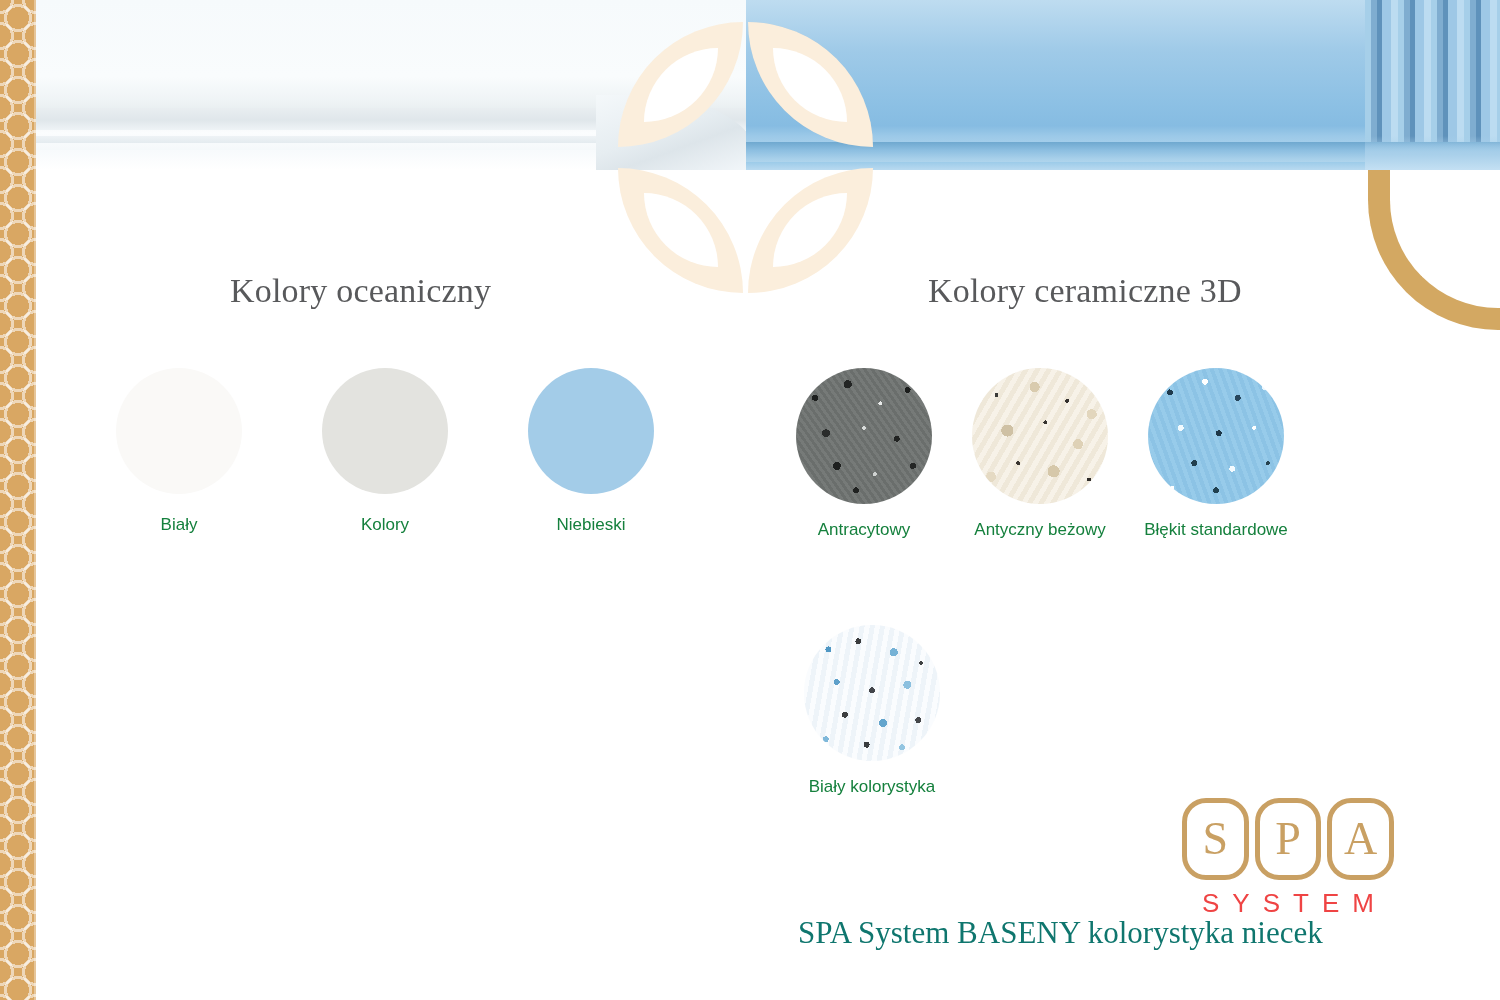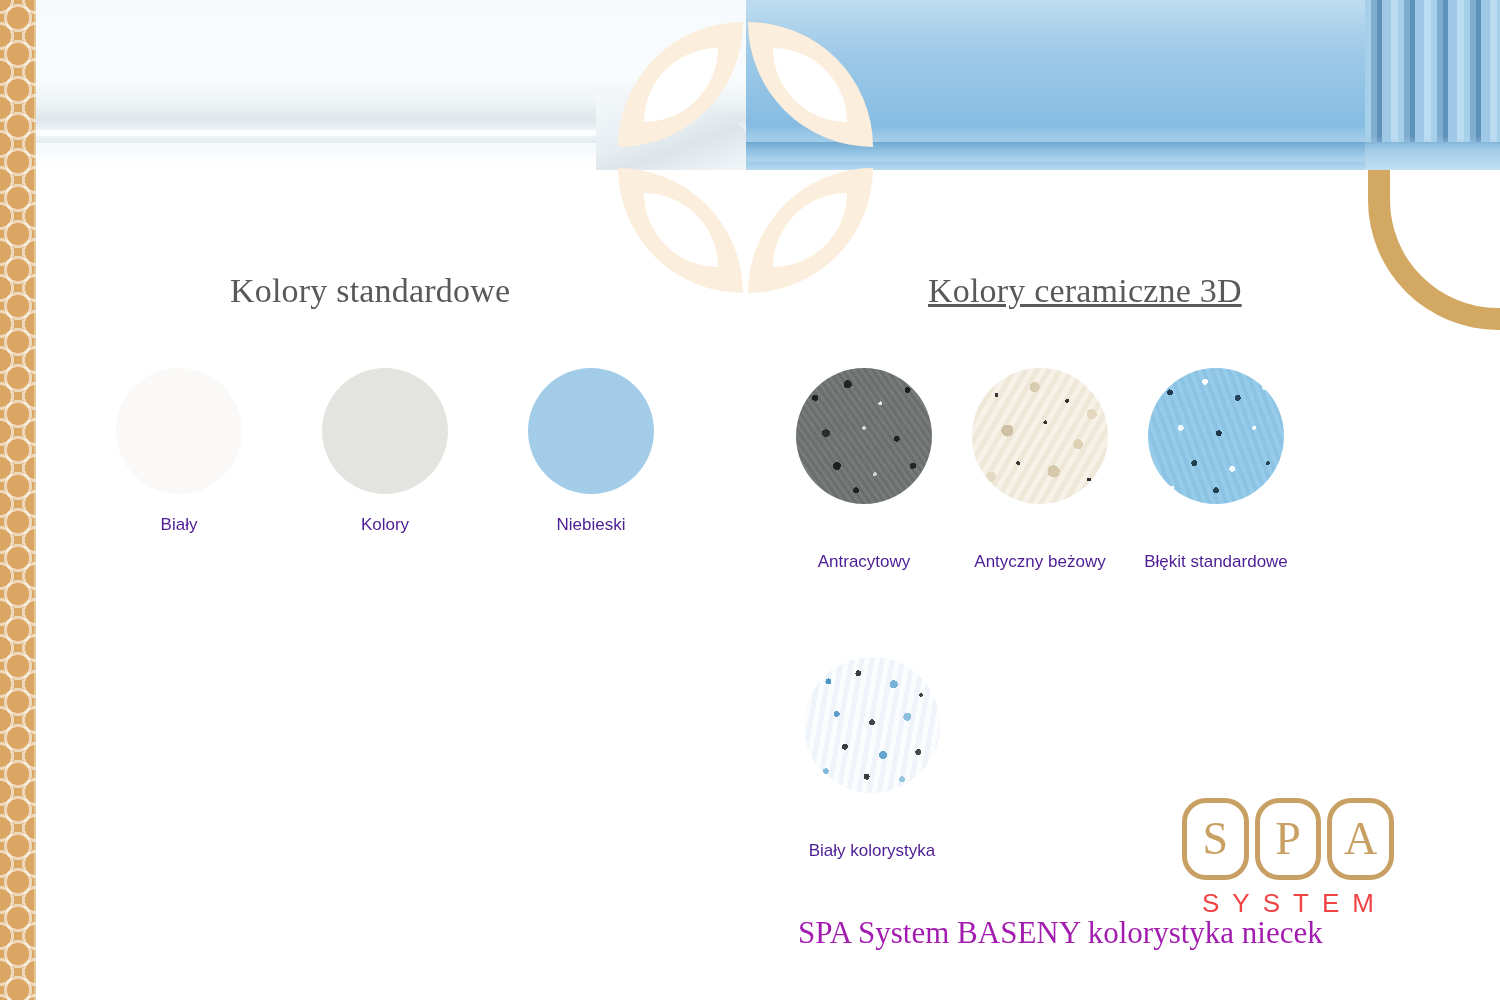--- a/index.html
+++ b/index.html
@@ -126,21 +126,21 @@
   .section-title{
     position:absolute;
     font-family:"Liberation Serif",serif;
     font-size:34px;
     font-weight:400;
     color:#58595B;
     letter-spacing:.2px;
     white-space:nowrap;
   }
   #title-standard{left:230px;top:272px;}
-  #title-ceramic{left:928px;top:272px;text-decoration:underline;}
+  #title-ceramic{left:928px;top:272px;}
 
   
   .swatch-group{position:absolute;}
   #group-standard{left:116px;top:368px;}
   #group-ceramic{left:796px;top:368px;}
   .swatch-row{display:flex;}
   #group-standard .swatch-row{gap:80px;}
   #group-ceramic .swatch-row{gap:40px;}
   #group-ceramic .row2{margin-top:85px;margin-left:8px;gap:30px;}
 
@@ -149,25 +149,25 @@
     display:flex;flex-direction:column;align-items:center;
   }
   .swatch .disc{
     width:126px;height:126px;border-radius:50%;
     position:relative;overflow:hidden;
   }
   .swatch .label{
     margin-top:21px;
     font-family:"Liberation Sans",sans-serif;
     font-size:17px;
-    color:#4c1d95;
+    color:#15803d;
     white-space:nowrap;
     text-align:center;
   }
-  #group-ceramic .swatch{width:136px;gap:32px;}
+  #group-ceramic .swatch{width:136px;}
   #group-ceramic .swatch .disc{width:136px;height:136px;}
   #group-ceramic .swatch .label{margin-top:16px;}
 
   
   .tex-anthracite{
     background-color:#6f7371;
     background-image:
       radial-gradient(circle at 14% 22%, #1d1f1e 0 3px, transparent 3px),
       radial-gradient(circle at 38% 12%, #232524 0 4px, transparent 4px),
       radial-gradient(circle at 62% 26%, #e8eae9 0 2px, transparent 2px),
@@ -277,21 +277,21 @@
     letter-spacing:13px;
     text-indent:13px;
     color:#ef4444;
   }
 
   
   #caption{
     position:absolute;left:798px;top:915px;
     font-family:"Liberation Serif",serif;
     font-size:31px;
-    color:#a21caf;
+    color:#0f766e;
     white-space:nowrap;
   }
 </style>
 </head>
 <body>
 
 <div id="slide">
 
   <div class="banner">
     <div class="white-pool">
@@ -330,21 +330,21 @@
       </div>
   </div>
 
   <div class="gold-arc"></div>
 
   <div class="left-band">
     <div class="pattern"></div>
     <div class="edge"></div>
   </div>
 
-  <div id="title-standard" class="section-title">Kolory standardowe</div>
+  <div id="title-standard" class="section-title">Kolory oceaniczny</div>
   <div id="title-ceramic" class="section-title">Kolory ceramiczne 3D</div>
 
   <div id="group-standard" class="swatch-group">
     <div class="swatch-row">
       <div class="swatch">
         <div class="disc" id="disc-s0" style="background: rgb(250, 249, 247);"></div>
         <div class="label">Biały</div>
       </div>
       <div class="swatch">
         <div class="disc" id="disc-s1" style="background: rgb(227, 227, 223);"></div>

